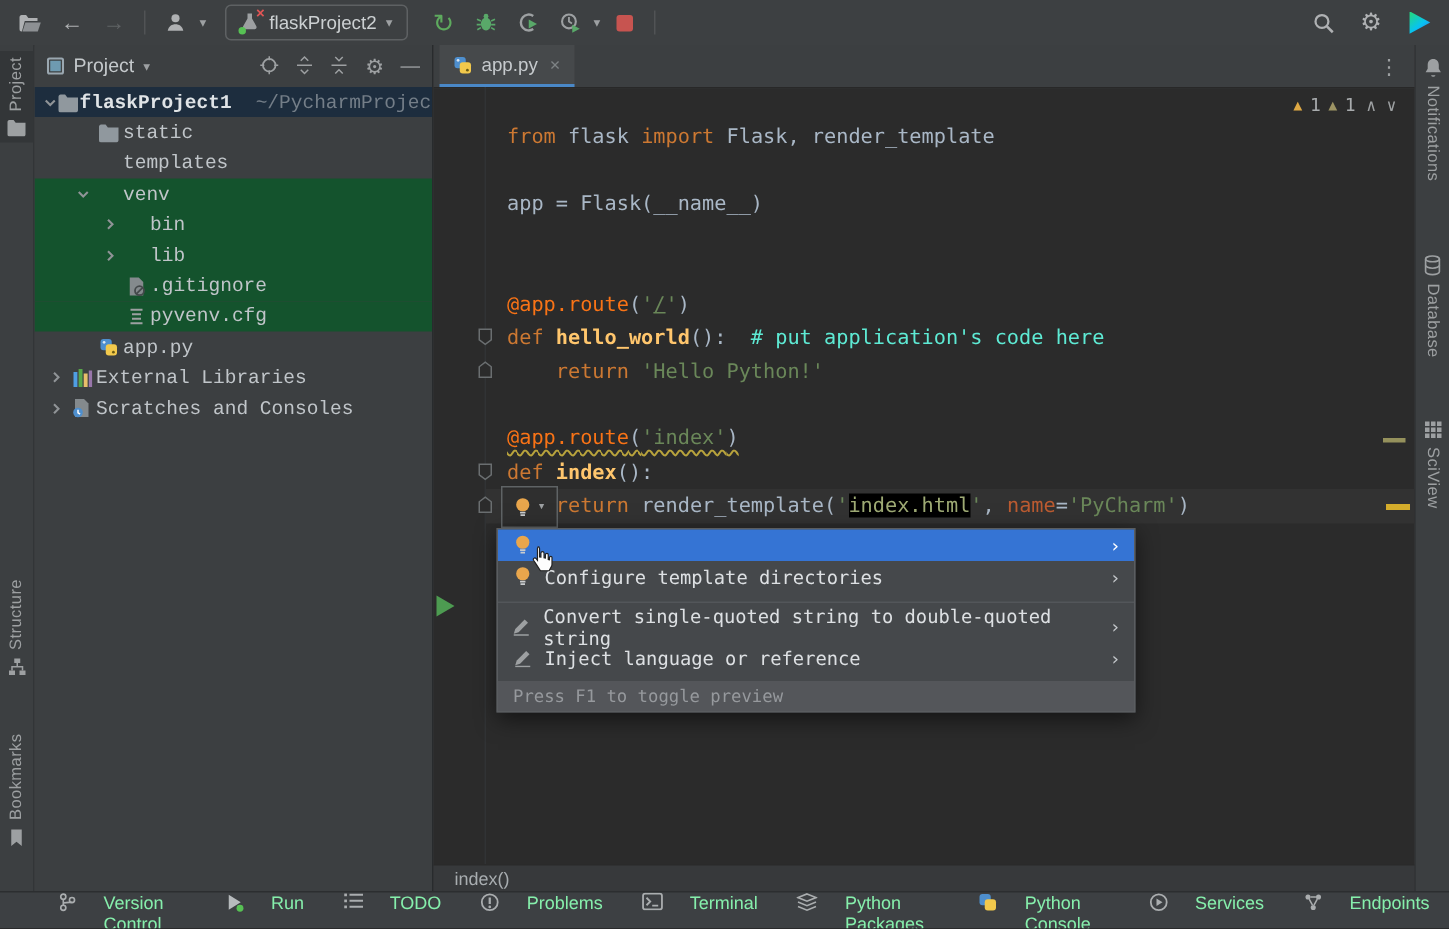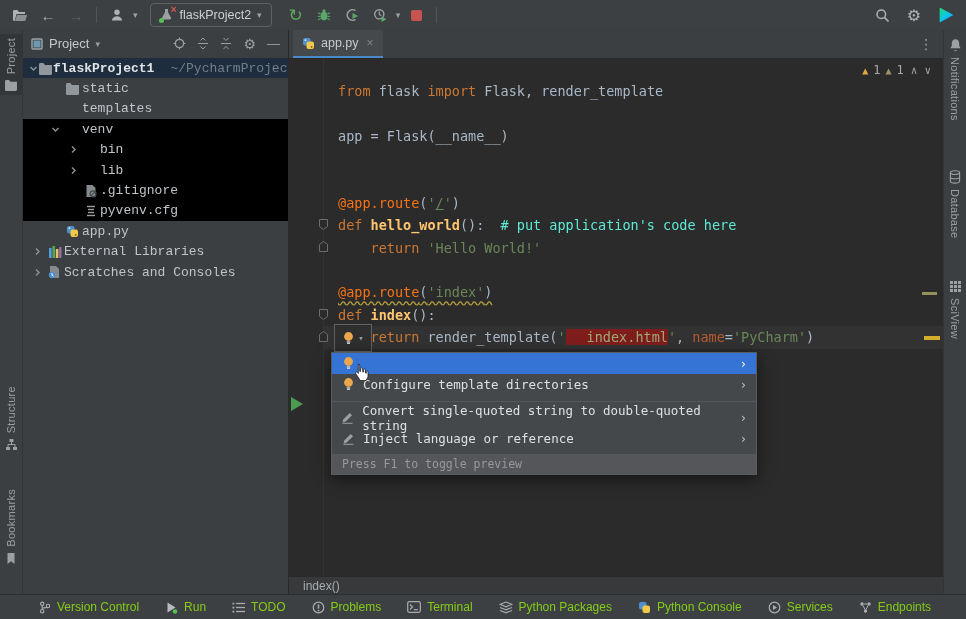--- a/index.html
+++ b/index.html
@@ -27,42 +27,42 @@
   .vtext{font-size:11px;letter-spacing:.3px;color:#9da0a2;writing-mode:vertical-rl;}
   .stripe.left .vtext{transform:rotate(180deg);}
   
   .project-panel{position:absolute;left:23px;top:30px;width:265px;bottom:24px;background:#3c3f41;border-right:1px solid #282b2d;}
   .panel-header{height:27px;display:flex;align-items:center;padding:0 8px;gap:6px;font-size:13px;color:#c5c9cc;}
   .ph-icons{margin-left:auto;display:flex;align-items:center;gap:11px;color:#9da0a2;}
   .ph-icons .gear{font-size:14px;}
   .tree{position:absolute;top:28px;left:0;right:0;bottom:0;overflow:hidden;}
   .tree-row{height:20.4px;display:flex;align-items:center;font-size:13px;color:#c0c5c9;white-space:nowrap;overflow:hidden;font-family:Liberation Mono, monospace;}
   .tree-row.selected{background:#1d2d3e;}
-  .tree-row.highlight{background:#000000;}
+  .tree-row.highlight{background:#14532d;}
   .tree-row .chev{width:16px;display:flex;justify-content:center;color:#8f9396;}
   .tree-row .ticon{width:19px;display:flex;justify-content:center;}
   .tlabel.bold{font-weight:bold;color:#dfe3e6;}
   .tsuffix{color:#747e88;margin-left:16px;}
   [data-icon="folder-gray"]{color:#90989e}[data-icon="folder-purple"]{color:#9d89c0}[data-icon="folder-orange"]{color:#bb6f3d}
   
   .editor{position:absolute;left:289px;top:30px;right:23px;bottom:24px;background:#2b2b2b;}
   .tabbar{height:28px;background:#3c3f41;border-bottom:1px solid #282828;display:flex;align-items:center;}
   .tab{height:28px;background:#46494b;display:flex;align-items:center;gap:6px;padding:0 9px;font-size:12.5px;color:#c6cacd;margin-left:4px;border-bottom:2px solid #4a88c7;box-sizing:border-box;}
   .tab-close{color:#7e8385;font-size:12px;margin-left:2px;}
   .kebab{margin-left:auto;padding:0 10px;color:#9da0a2;font-size:14px;}
   .code{position:absolute;top:28px;left:0;right:0;bottom:18px;font-family:"DejaVu Sans Mono",monospace;font-size:13.5px;overflow:hidden;}
   .gutterline{position:absolute;left:34px;top:0;bottom:0;width:1px;background:#313335;}
   .current-band{position:absolute;left:35px;right:0;top:268px;height:23px;background:#323232;}
   .code-lines{position:absolute;left:49px;top:22px;right:0;z-index:2;}
   .code-line{height:22.36px;line-height:22.36px;white-space:pre;}
   .seg.pl{color:#a9b7c6}.seg.kw{color:#cc7832}.seg.func{color:#ffc66d;font-weight:bold}
   .seg.deco{color:#f97316}.seg.str{color:#6a8759}.seg.cmt{color:#5eead4}
   .seg.param{color:#bb5b31}
   .seg.strlink{color:#6a8759;text-decoration:underline;}
-  .seg.strhl{color:#9eaa74;background:#7f1d1d;padding-left:21px;}
+  .seg.strhl{color:#9eaa74;background:#000000;}
   .seg.wavy{text-decoration-line:underline;text-decoration-style:wavy;text-decoration-color:#b8a33c;text-underline-offset:3px;}
   .seg.deco.wavy{text-decoration-color:#b8a33c;}
   .fold{position:absolute;left:29px;z-index:3;}
   .bulb-box{position:absolute;left:45px;top:266px;width:36px;height:26px;border:1px solid #5f6365;display:flex;align-items:center;justify-content:center;gap:3px;z-index:4;background:rgba(43,43,43,.35);}
   .inspect{position:absolute;top:5px;right:12px;display:flex;align-items:center;gap:5px;font-size:12px;color:#a8abad;z-index:2;}
   .tri{font-size:10px;} .tri.warn{color:#dfa944}.tri.weak{color:#9d9464}
   .inspect .nav{font-size:11px;color:#9da0a2;margin-left:2px;}
   .mark1{position:absolute;top:234px;right:6px;width:15px;height:3px;background:#95915c;z-index:2;}
   .mark2{position:absolute;top:278px;right:3px;width:16px;height:4px;background:#d4ac2b;z-index:2;}
   .breadcrumb{position:absolute;left:0;right:0;bottom:0;height:18px;background:#37393b;border-top:1px solid #2a2a2a;display:flex;align-items:center;padding-left:14px;font-size:12px;color:#a8adb0;}
@@ -71,21 +71,21 @@
   .popup-item{height:21px;display:flex;align-items:center;gap:8px;padding:0 9px;font-size:12.5px;color:#dde0e3;}
   .popup-item.selected{background:#3574d4;color:#fff;}
   .popup-item .picon{width:14px;display:flex;justify-content:center;}
   .popup-item .parrow{margin-left:auto;color:#c3c7ca;font-size:12px;}
   .popup-item.selected .parrow{color:#fff;}
   .popup-sep{height:6px;border-bottom:1px solid #53565a;margin-bottom:5px;}
   .popup-footer{height:20px;background:#54565a;color:#96999d;font-size:11.5px;display:flex;align-items:center;padding:0 10px;margin-top:5px;}
   .hand-cursor{position:absolute;left:22px;top:10px;z-index:9;}
   
   .statusbar{position:absolute;left:0;right:0;bottom:0;height:24px;background:#3d4043;border-top:1px solid #2c2e30;display:flex;align-items:center;padding-left:26px;z-index:3;}
-  .sb-item{display:flex;align-items:center;gap:6px;padding:0 13px;font-size:12px;color:#84cc16;height:24px;}
+  .sb-item{display:flex;align-items:flex-start;gap:18px;padding:0 13px;font-size:12px;color:#86efac;height:24px;}
   .sb-item .sicon{display:flex;}
   .green-tri{position:absolute;left:291px;top:397px;width:0;height:0;border-left:12px solid #4d9b51;border-top:7px solid transparent;border-bottom:7px solid transparent;z-index:4;}
 </style>
 </head>
 <body>
 
 <div class="app">
 
   <div class="titlebar">
     <span class="tbi" data-icon="openfolder-icon">
@@ -418,21 +418,21 @@
       <div class="gutterline"></div>
       <div class="current-band"></div>
       <div class="code-lines">
           <div class="code-line"><span class="seg kw">from</span><span class="seg pl"> flask </span><span class="seg kw">import</span><span class="seg pl"> Flask, render_template</span></div>
           <div class="code-line"></div>
           <div class="code-line"><span class="seg pl">app = Flask(__name__)</span></div>
           <div class="code-line"></div>
           <div class="code-line"></div>
           <div class="code-line"><span class="seg deco">@app.route</span><span class="seg pl">(</span><span class="seg str">'</span><span class="seg strlink">/</span><span class="seg str">'</span><span class="seg pl">)</span></div>
           <div class="code-line"><span class="seg kw">def </span><span class="seg func">hello_world</span><span class="seg pl">():  </span><span class="seg cmt"># put application's code here</span></div>
-          <div class="code-line"><span class="seg pl">    </span><span class="seg kw">return </span><span class="seg str">'Hello World!'</span></div>
+          <div class="code-line"><span class="seg pl">    </span><span class="seg kw">return </span><span class="seg str">'Hello Python!'</span></div>
           <div class="code-line"></div>
           <div class="code-line"><span class="seg deco wavy">@app.route</span><span class="seg pl wavy">(</span><span class="seg strlink wavy">'index'</span><span class="seg pl wavy">)</span></div>
           <div class="code-line"><span class="seg kw">def </span><span class="seg func">index</span><span class="seg pl">():</span></div>
           <div class="code-line current"><span class="seg pl">    </span><span class="seg kw">return </span><span class="seg pl">render_template(</span><span class="seg str">'</span><span class="seg strhl">index.html</span><span class="seg str">'</span><span class="seg pl">, </span><span class="seg param">name</span><span class="seg pl">=</span><span class="seg str">'PyCharm'</span><span class="seg pl">)</span></div>
         </div>
 
       <span class="fold" style="top:160px" data-icon="foldstart-icon">
           <svg width="11" height="13" viewBox="0 0 11 13">
             <path d="M1.5 1.5h8v7l-4 3-4-3z" fill="#2b2b2b" stroke="#6a6e70"></path>
           </svg>

